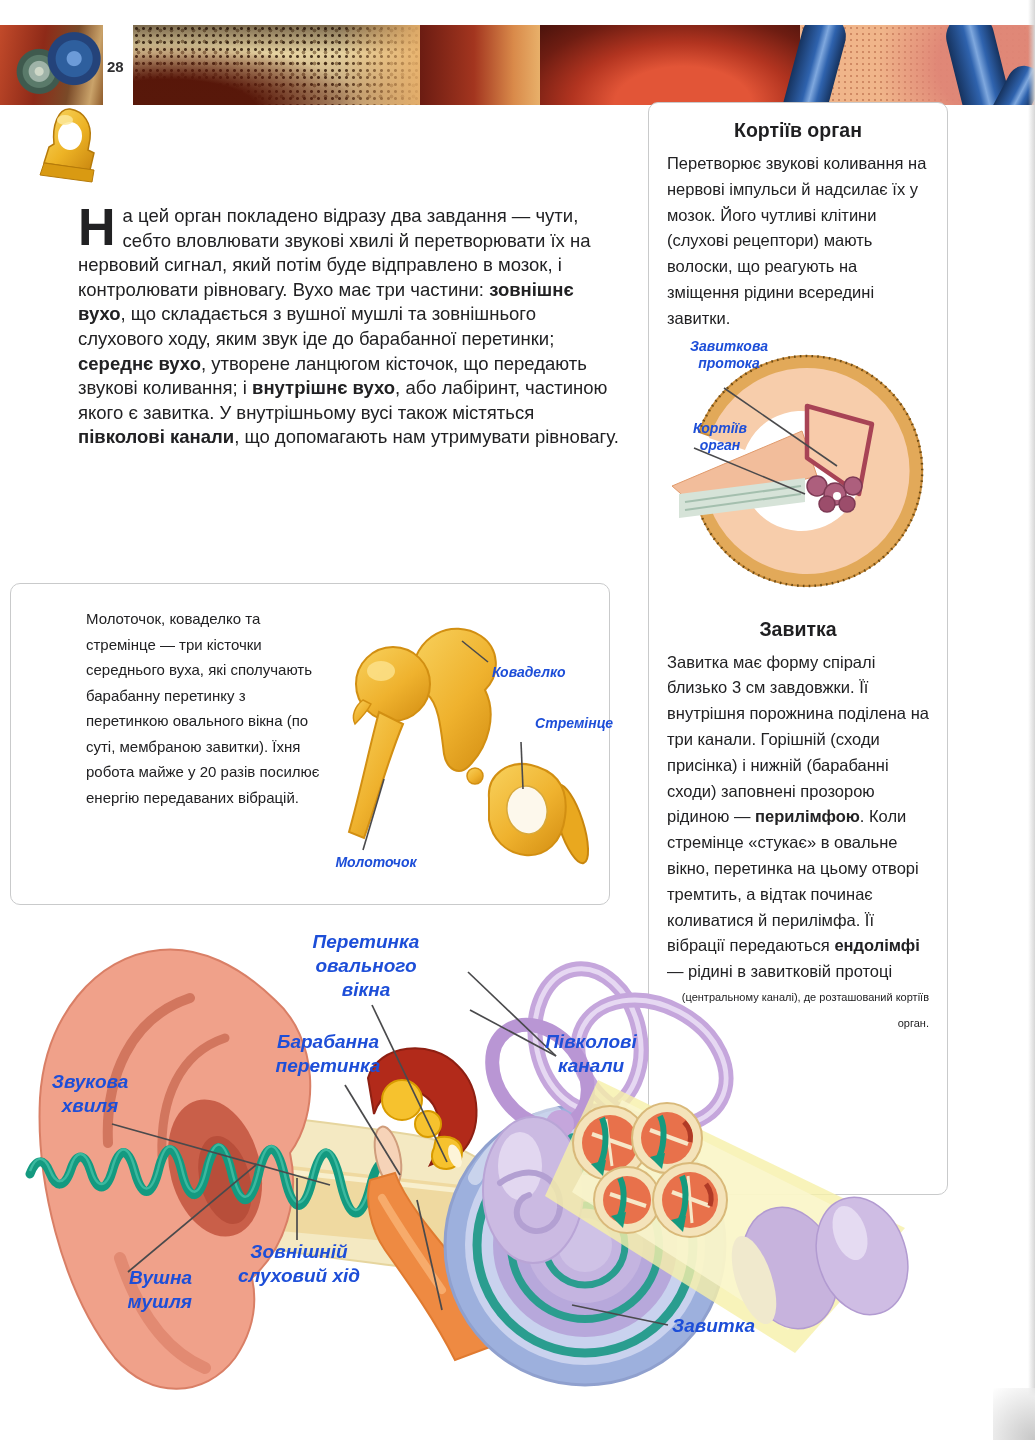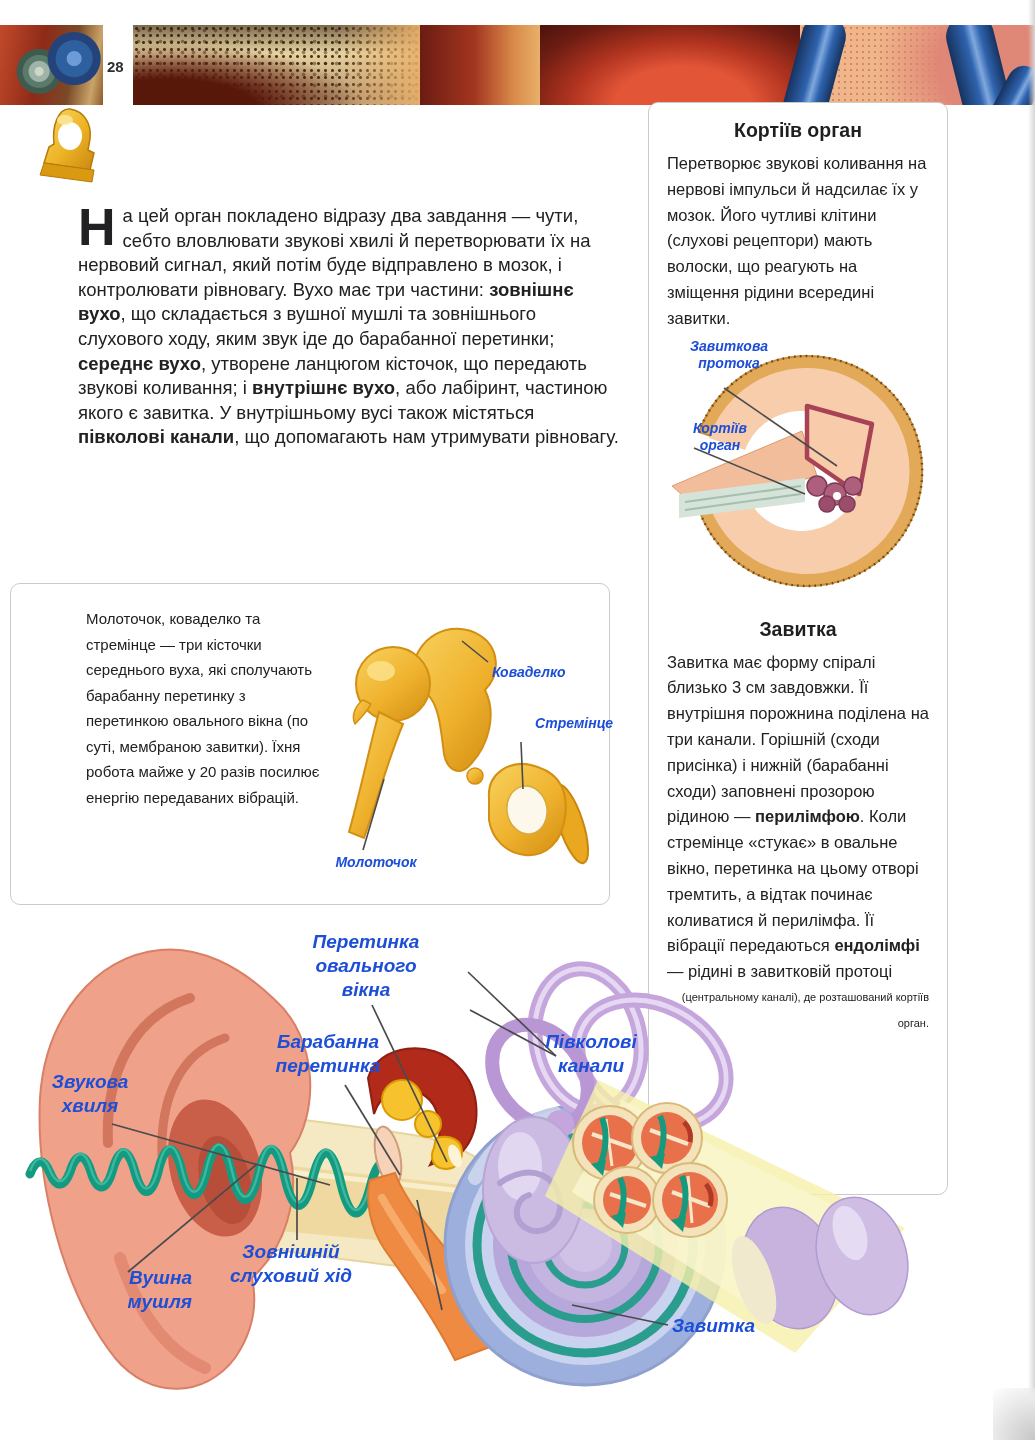--- a/index.html
+++ b/index.html
@@ -272,20 +272,20 @@
 овального
 вікна</div>
     <div class="lbl dlbl" style="left:262px;top:102px;width:132px;">Барабанна
 перетинка</div>
     <div class="lbl dlbl" style="left:528px;top:102px;width:126px;">Півколові
 канали</div>
     <div class="lbl dlbl" style="left:38px;top:142px;width:104px;">Звукова
 хвиля</div>
     <div class="lbl dlbl" style="left:84px;top:338px;width:108px;text-align:right;">Вушна
 мушля</div>
-    <div class="lbl dlbl" style="left:228px;top:312px;width:126px;">Зовнішній
+    <div class="lbl dlbl" style="left:236px;top:312px;width:126px;">Зовнішній
 слуховий хід</div>
     <div class="lbl dlbl" style="left:672px;top:386px;width:96px;text-align:left;">Завитка</div>
   </div>
 
   <div class="edge-right"></div>
   <div class="corner-br"></div>
 </div>
 
 </body></html>

